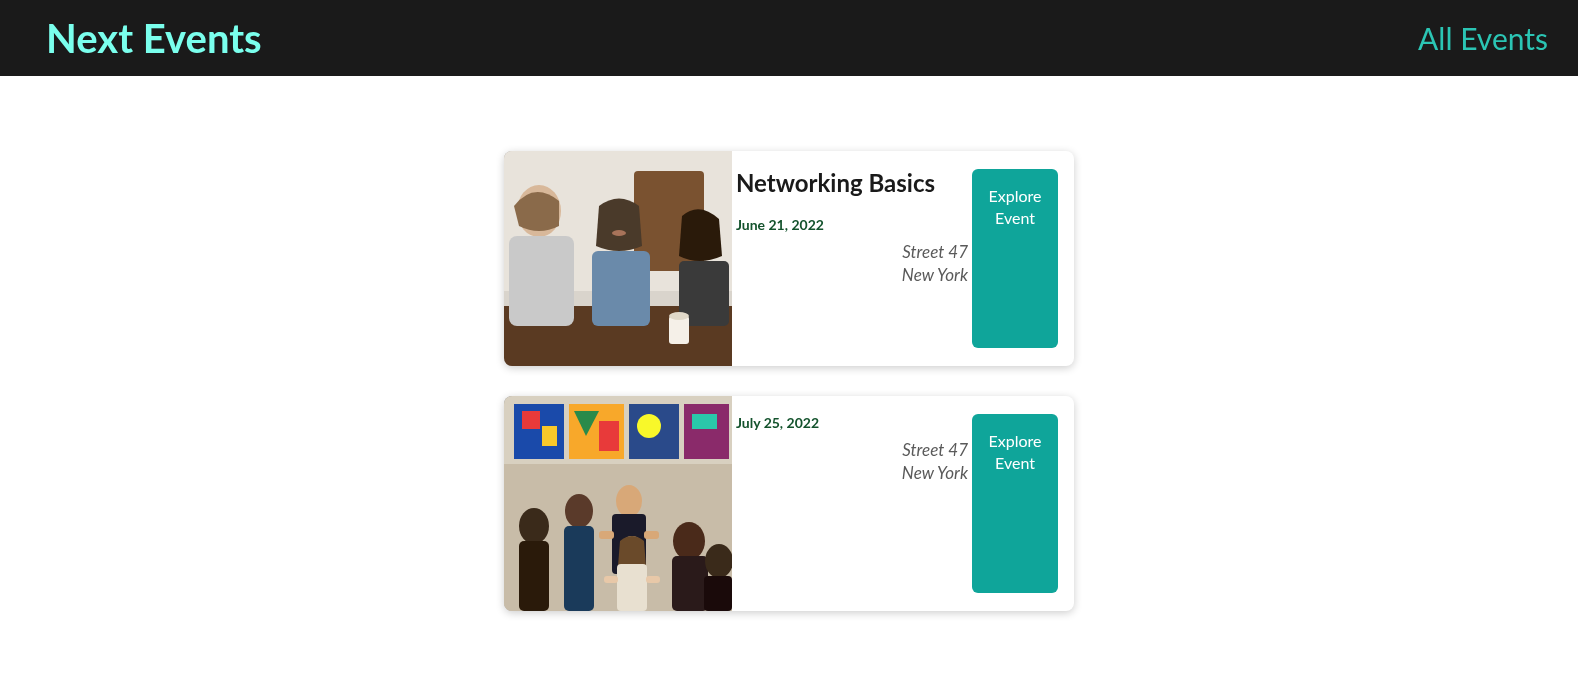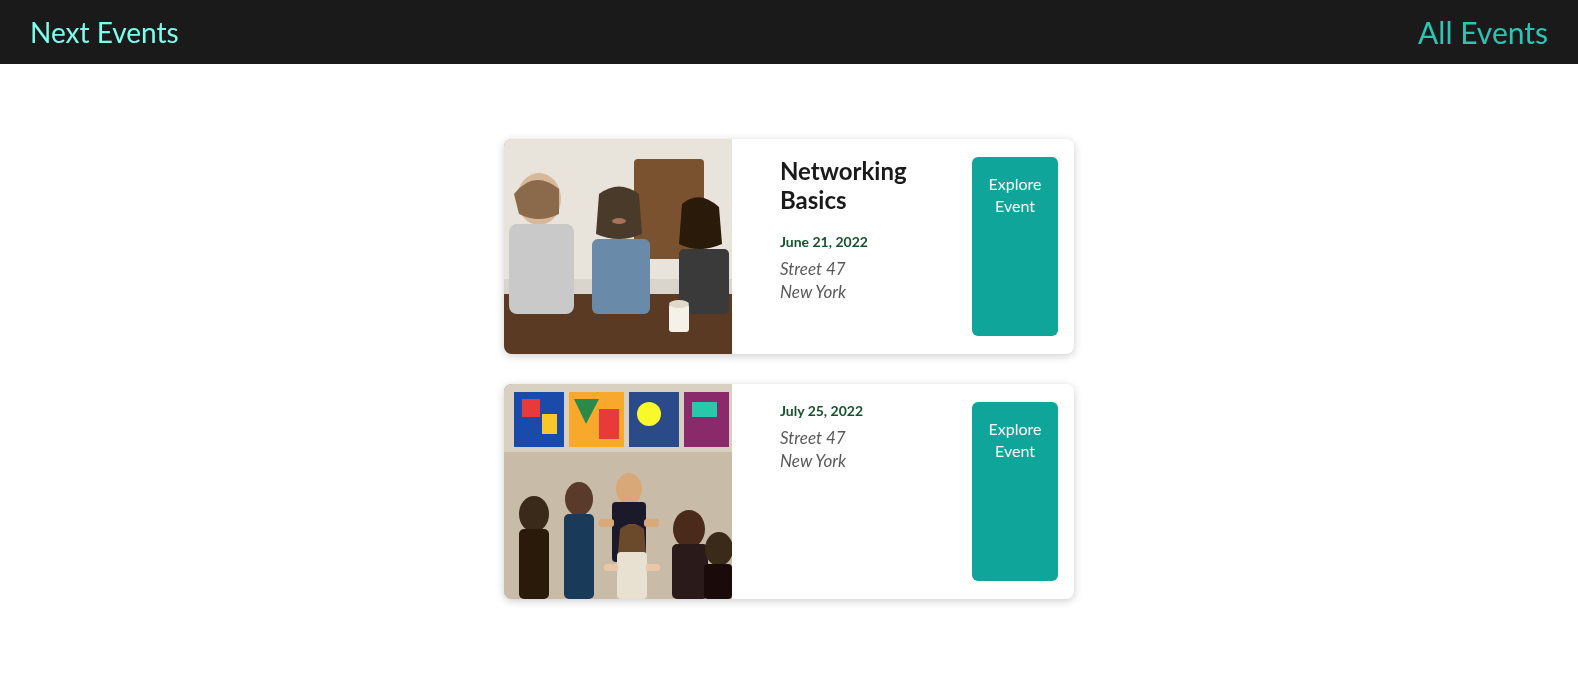--- a/index.html
+++ b/index.html
@@ -13,22 +13,23 @@
     }
     .header {
       background: #1a1a1a;
       display: flex;
       justify-content: space-between;
       align-items: center;
       padding: 14px 30px;
     }
     .header-title {
       color: #7affed;
-      font-size: 28px;
-      font-weight: 400;
+      font-size: 40px;
+      font-weight: 700;
+      margin-left: 16px;
     }
     .header-link {
       color: #2bc5b4;
       font-size: 30px;
       cursor: pointer;
     }
     .events-container {
       display: flex;
       flex-direction: column;
       align-items: center;
@@ -52,44 +53,44 @@
       position: relative;
       overflow: hidden;
     }
     .event-image svg {
       width: 100%;
       height: 100%;
       display: block;
     }
     .event-info {
       flex: 1;
-      padding: 18px 16px;
+      padding: 18px 4px;
       display: flex;
       flex-direction: column;
-      margin-left: 32px;
     }
     .event-title {
       font-size: 24px;
       font-weight: 700;
       color: #1a1a1a;
       line-height: 1.2;
       margin-bottom: 18px;
     }
     .event-date {
       font-size: 14px;
       font-weight: 700;
       color: #14532d;
       margin-bottom: 8px;
     }
     .event-location {
       font-size: 17px;
       font-style: italic;
       color: #5a5a5a;
       line-height: 1.35;
       white-space: pre-line;
+      text-align: right;
     }
     .event-action {
       width: 86px;
       margin: 18px 16px 18px 0;
       background: #0fa59a;
       border-radius: 6px;
       display: flex;
       align-items: flex-start;
       justify-content: center;
       padding-top: 16px;

